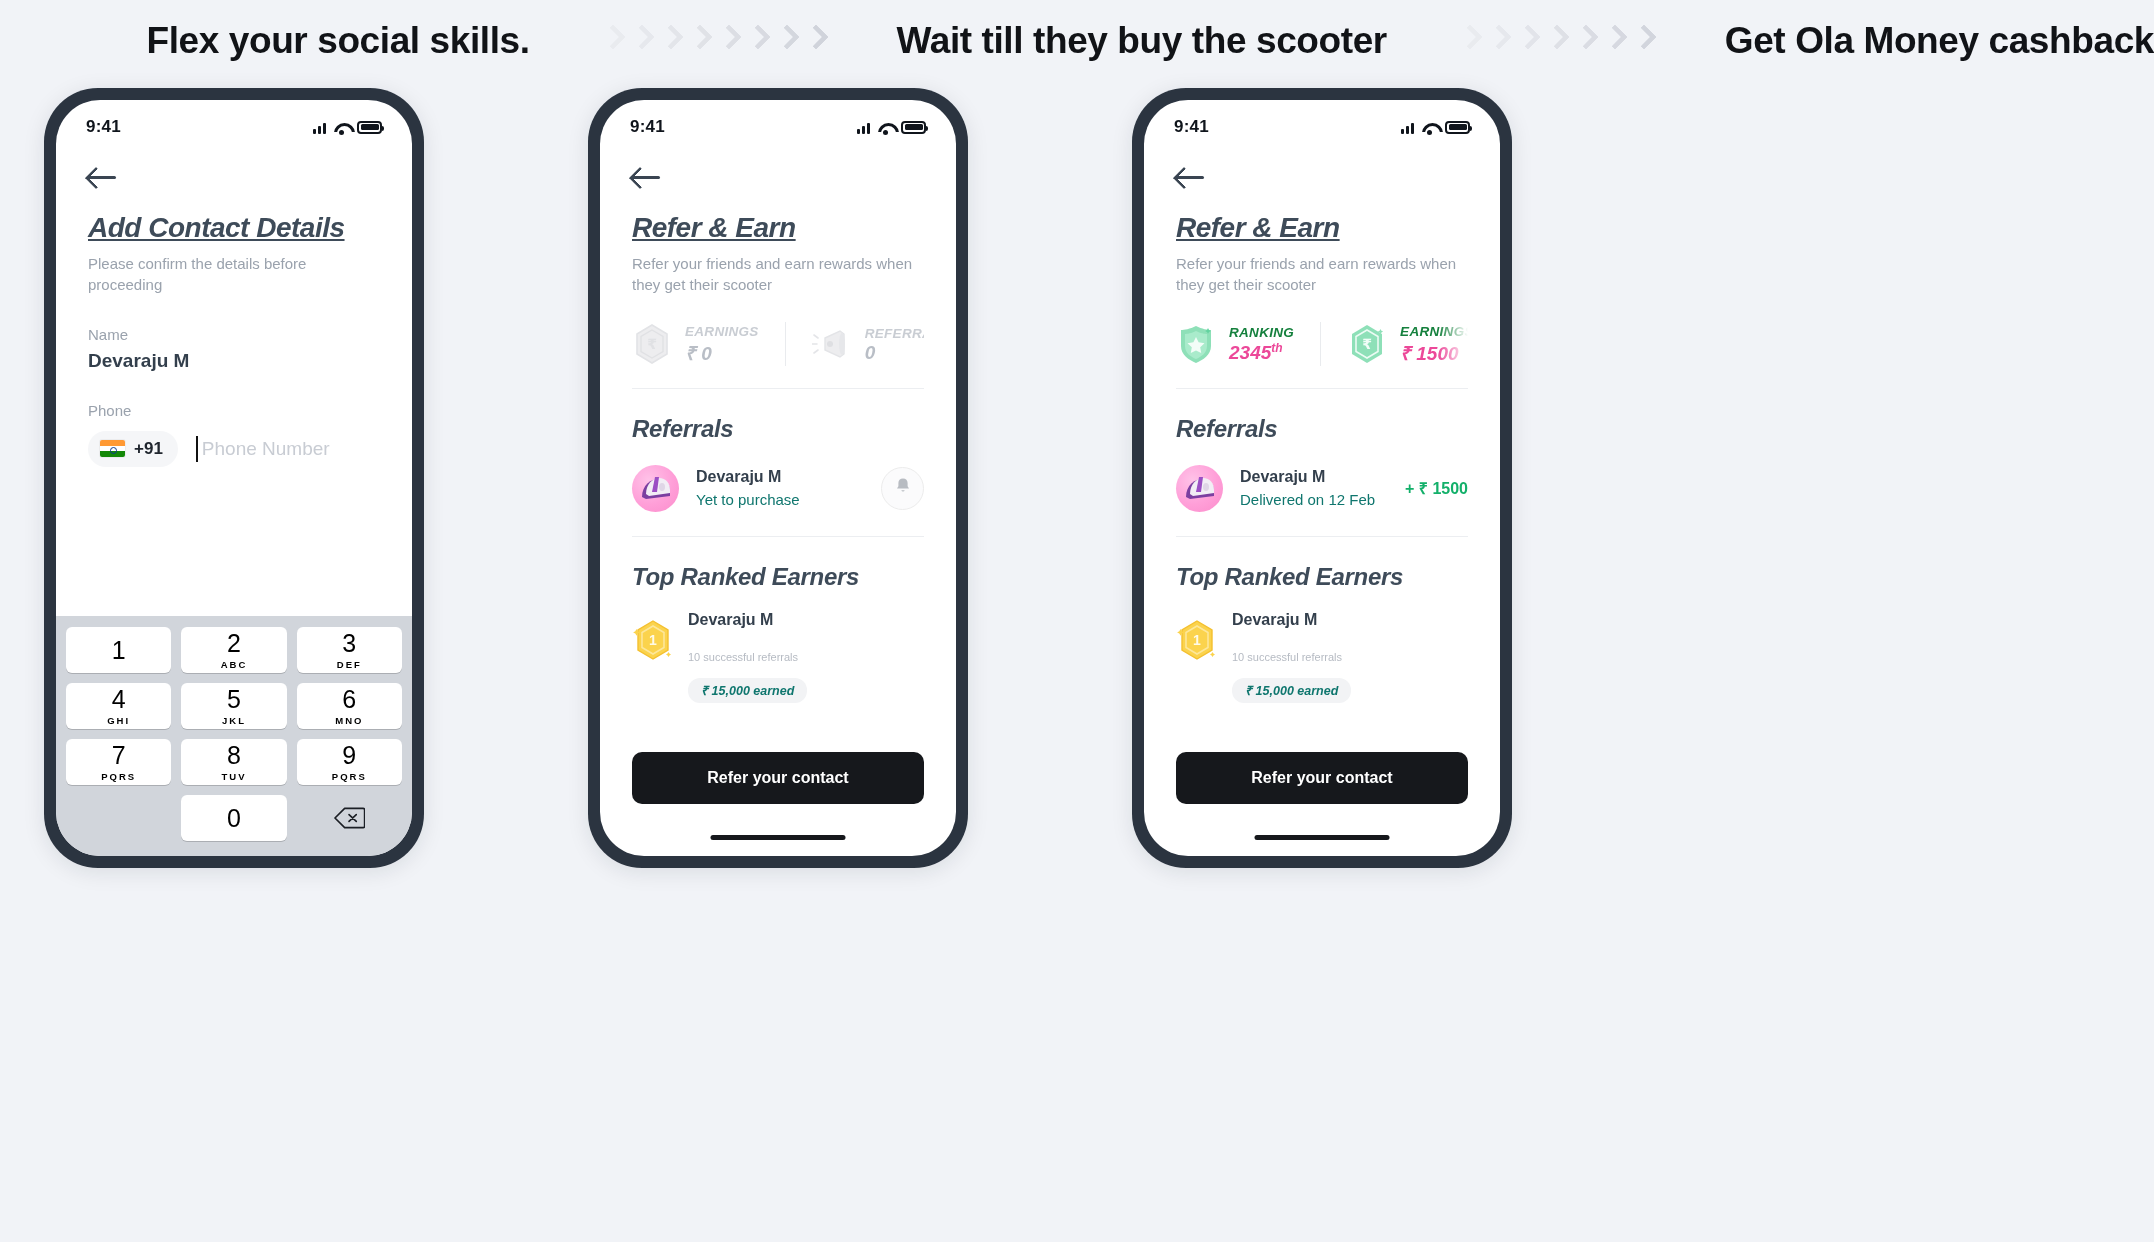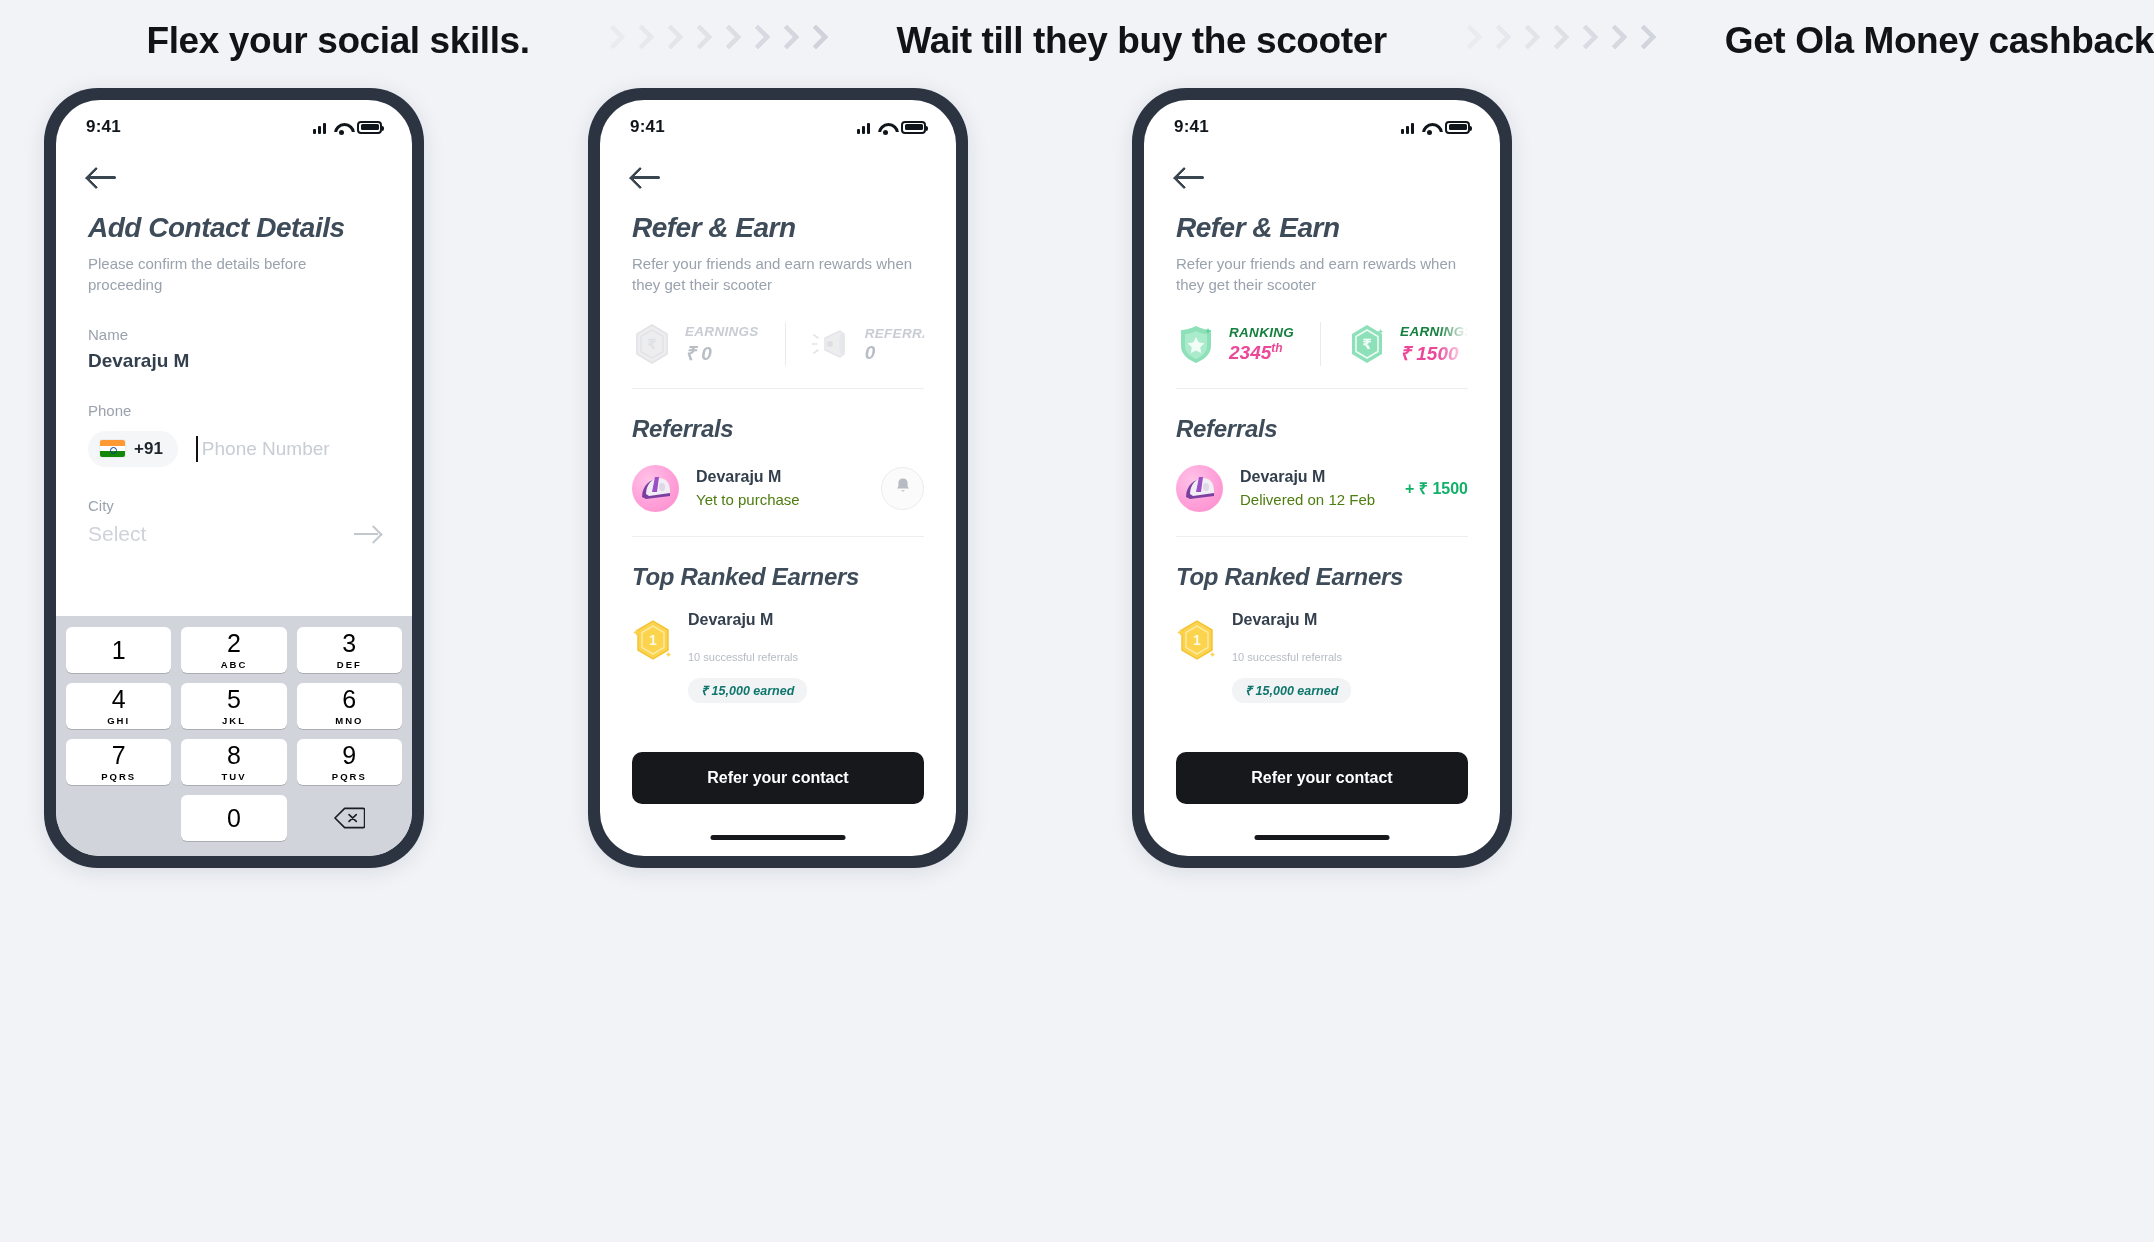--- a/index.html
+++ b/index.html
@@ -118,20 +118,21 @@
     border-left:3px solid #3a4552; border-bottom:3px solid #3a4552;
     transform: rotate(45deg); border-radius:1px;
   }
 
   
   .screen-pad { padding: 0 32px; }
   .page-title {
     font-size: 28px; font-weight: 800; font-style: italic;
     color: #3e4b59; letter-spacing: -0.5px;
     margin-top: 24px;
+    text-decoration: underline;
   }
   .page-sub {
     font-size: 15px; color: #9aa2ad; margin-top: 9px; line-height: 1.42;
     max-width: 305px;
   }
 
   
   .field { margin-top: 30px; }
   .field-label { font-size: 15px; color: #9aa2ad; }
   .field-value { font-size: 19px; font-weight: 700; color: #333f4c; margin-top: 7px; }
@@ -234,21 +235,21 @@
     border-bottom: 1px solid #eceef1;
   }
   .avatar {
     width: 47px; height: 47px; border-radius:50%;
     background: radial-gradient(circle at 35% 32%, #ffc2e8 0%, #ff9fd8 55%, #fb8ccb 100%);
     flex: 0 0 auto; position: relative; overflow: hidden;
   }
   .avatar svg { position:absolute; left:0; top:0; width:100%;height:100%; }
   .ref-meta { flex: 1 1 auto; }
   .ref-name { font-size: 16px; font-weight:700; color:#333f4c; }
-  .ref-status { font-size: 15px; color:#4d7c0f; margin-top: 5px; }
+  .ref-status { font-size: 15px; color:#0f766e; margin-top: 5px; }
   .bell-btn {
     width: 43px; height:43px; border-radius:50%;
     border: 1px solid #ececec; background:#fbfbfc;
     display:flex;align-items:center;justify-content:center; flex:0 0 auto;
     cursor: pointer;
   }
   .bell-btn svg { width: 20px; height: 20px; }
   .ref-amount { font-size: 16px; font-weight: 800; color:#13b06a; white-space: nowrap; }
 
   .earner-row { display:flex; align-items:flex-start; gap: 14px; margin-top: 20px; }
@@ -352,27 +353,20 @@
                 <span class="s2"></span>
                 <span class="s3"></span>
               </span>
             <span class="cc-text">+91</span>
           </div>
           <span class="caret"></span>
           <span class="phone-ph">Phone Number</span>
         </div>
       </div>
 
-      <div class="field">
-        <div class="field-label">City</div>
-        <div class="city-row">
-          <span class="city-placeholder">Select</span>
-          <span class="arrow-right"></span>
-        </div>
-      </div>
     </div>
 
     <div class="keypad">
       <div class="kp-row">
         <div class="key">
           <span class="num">1</span>
         </div>
         <div class="key">
           <span class="num">2</span>
           <span class="sub">ABC</span>

